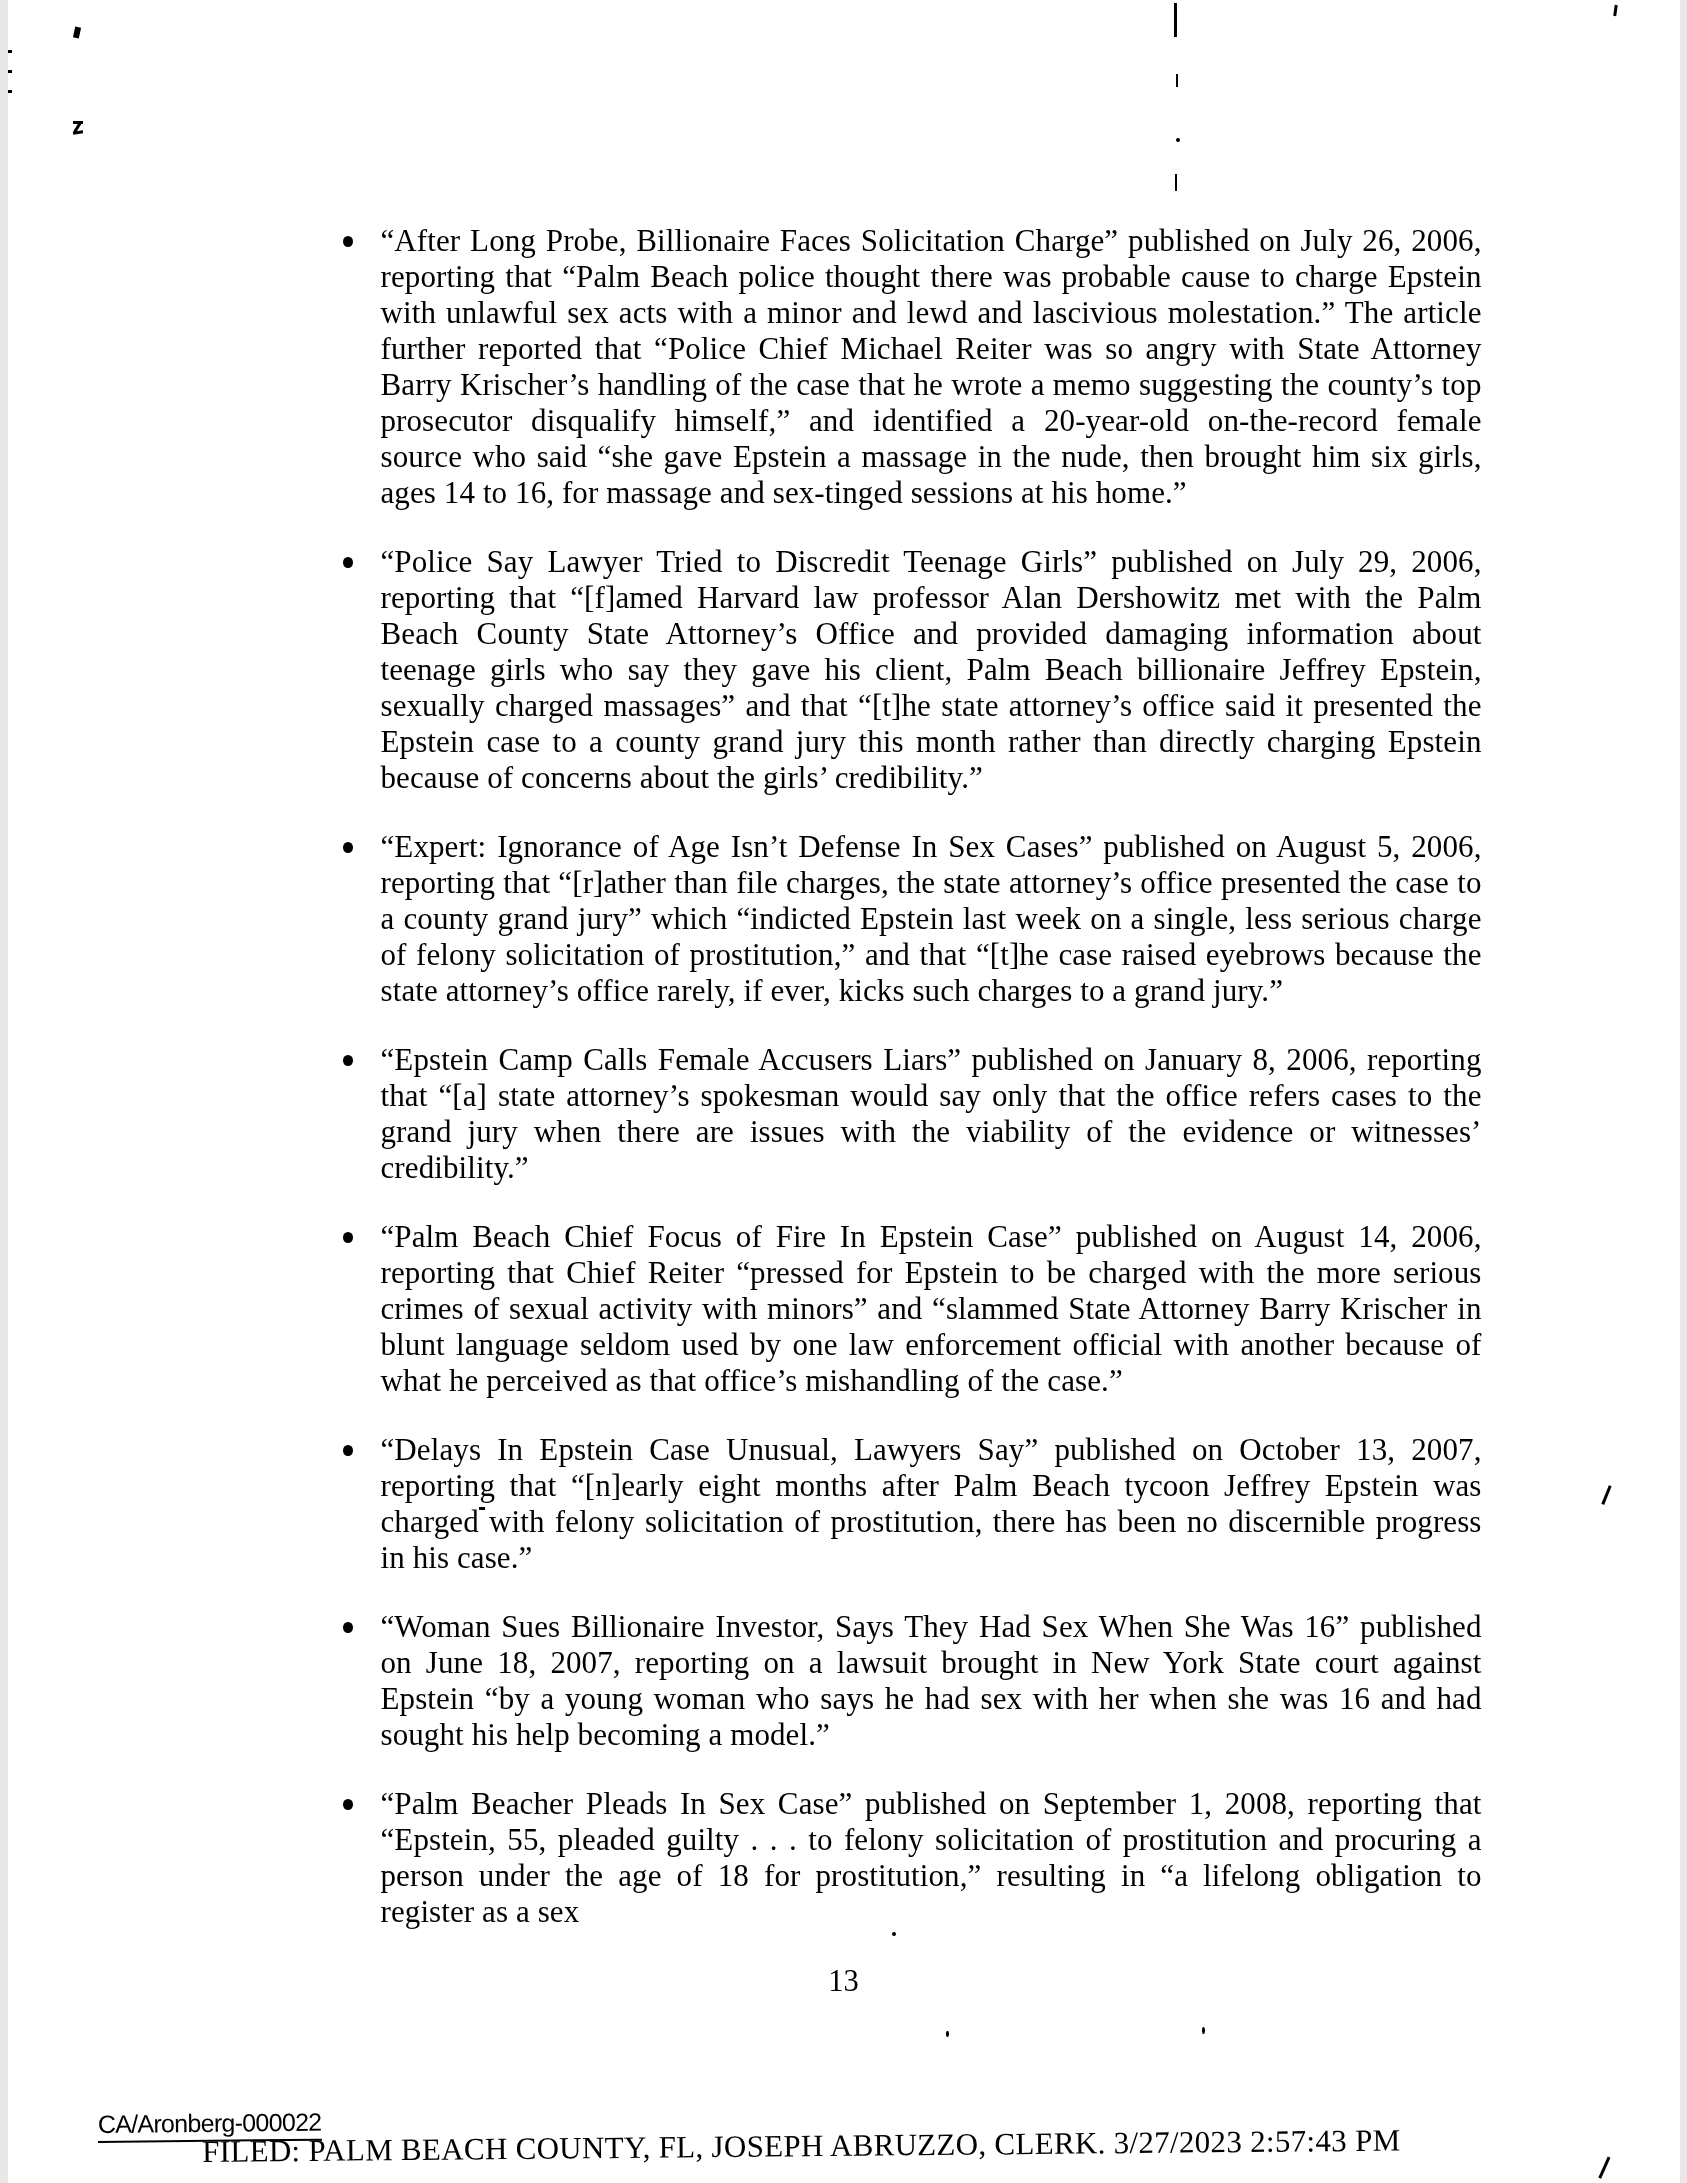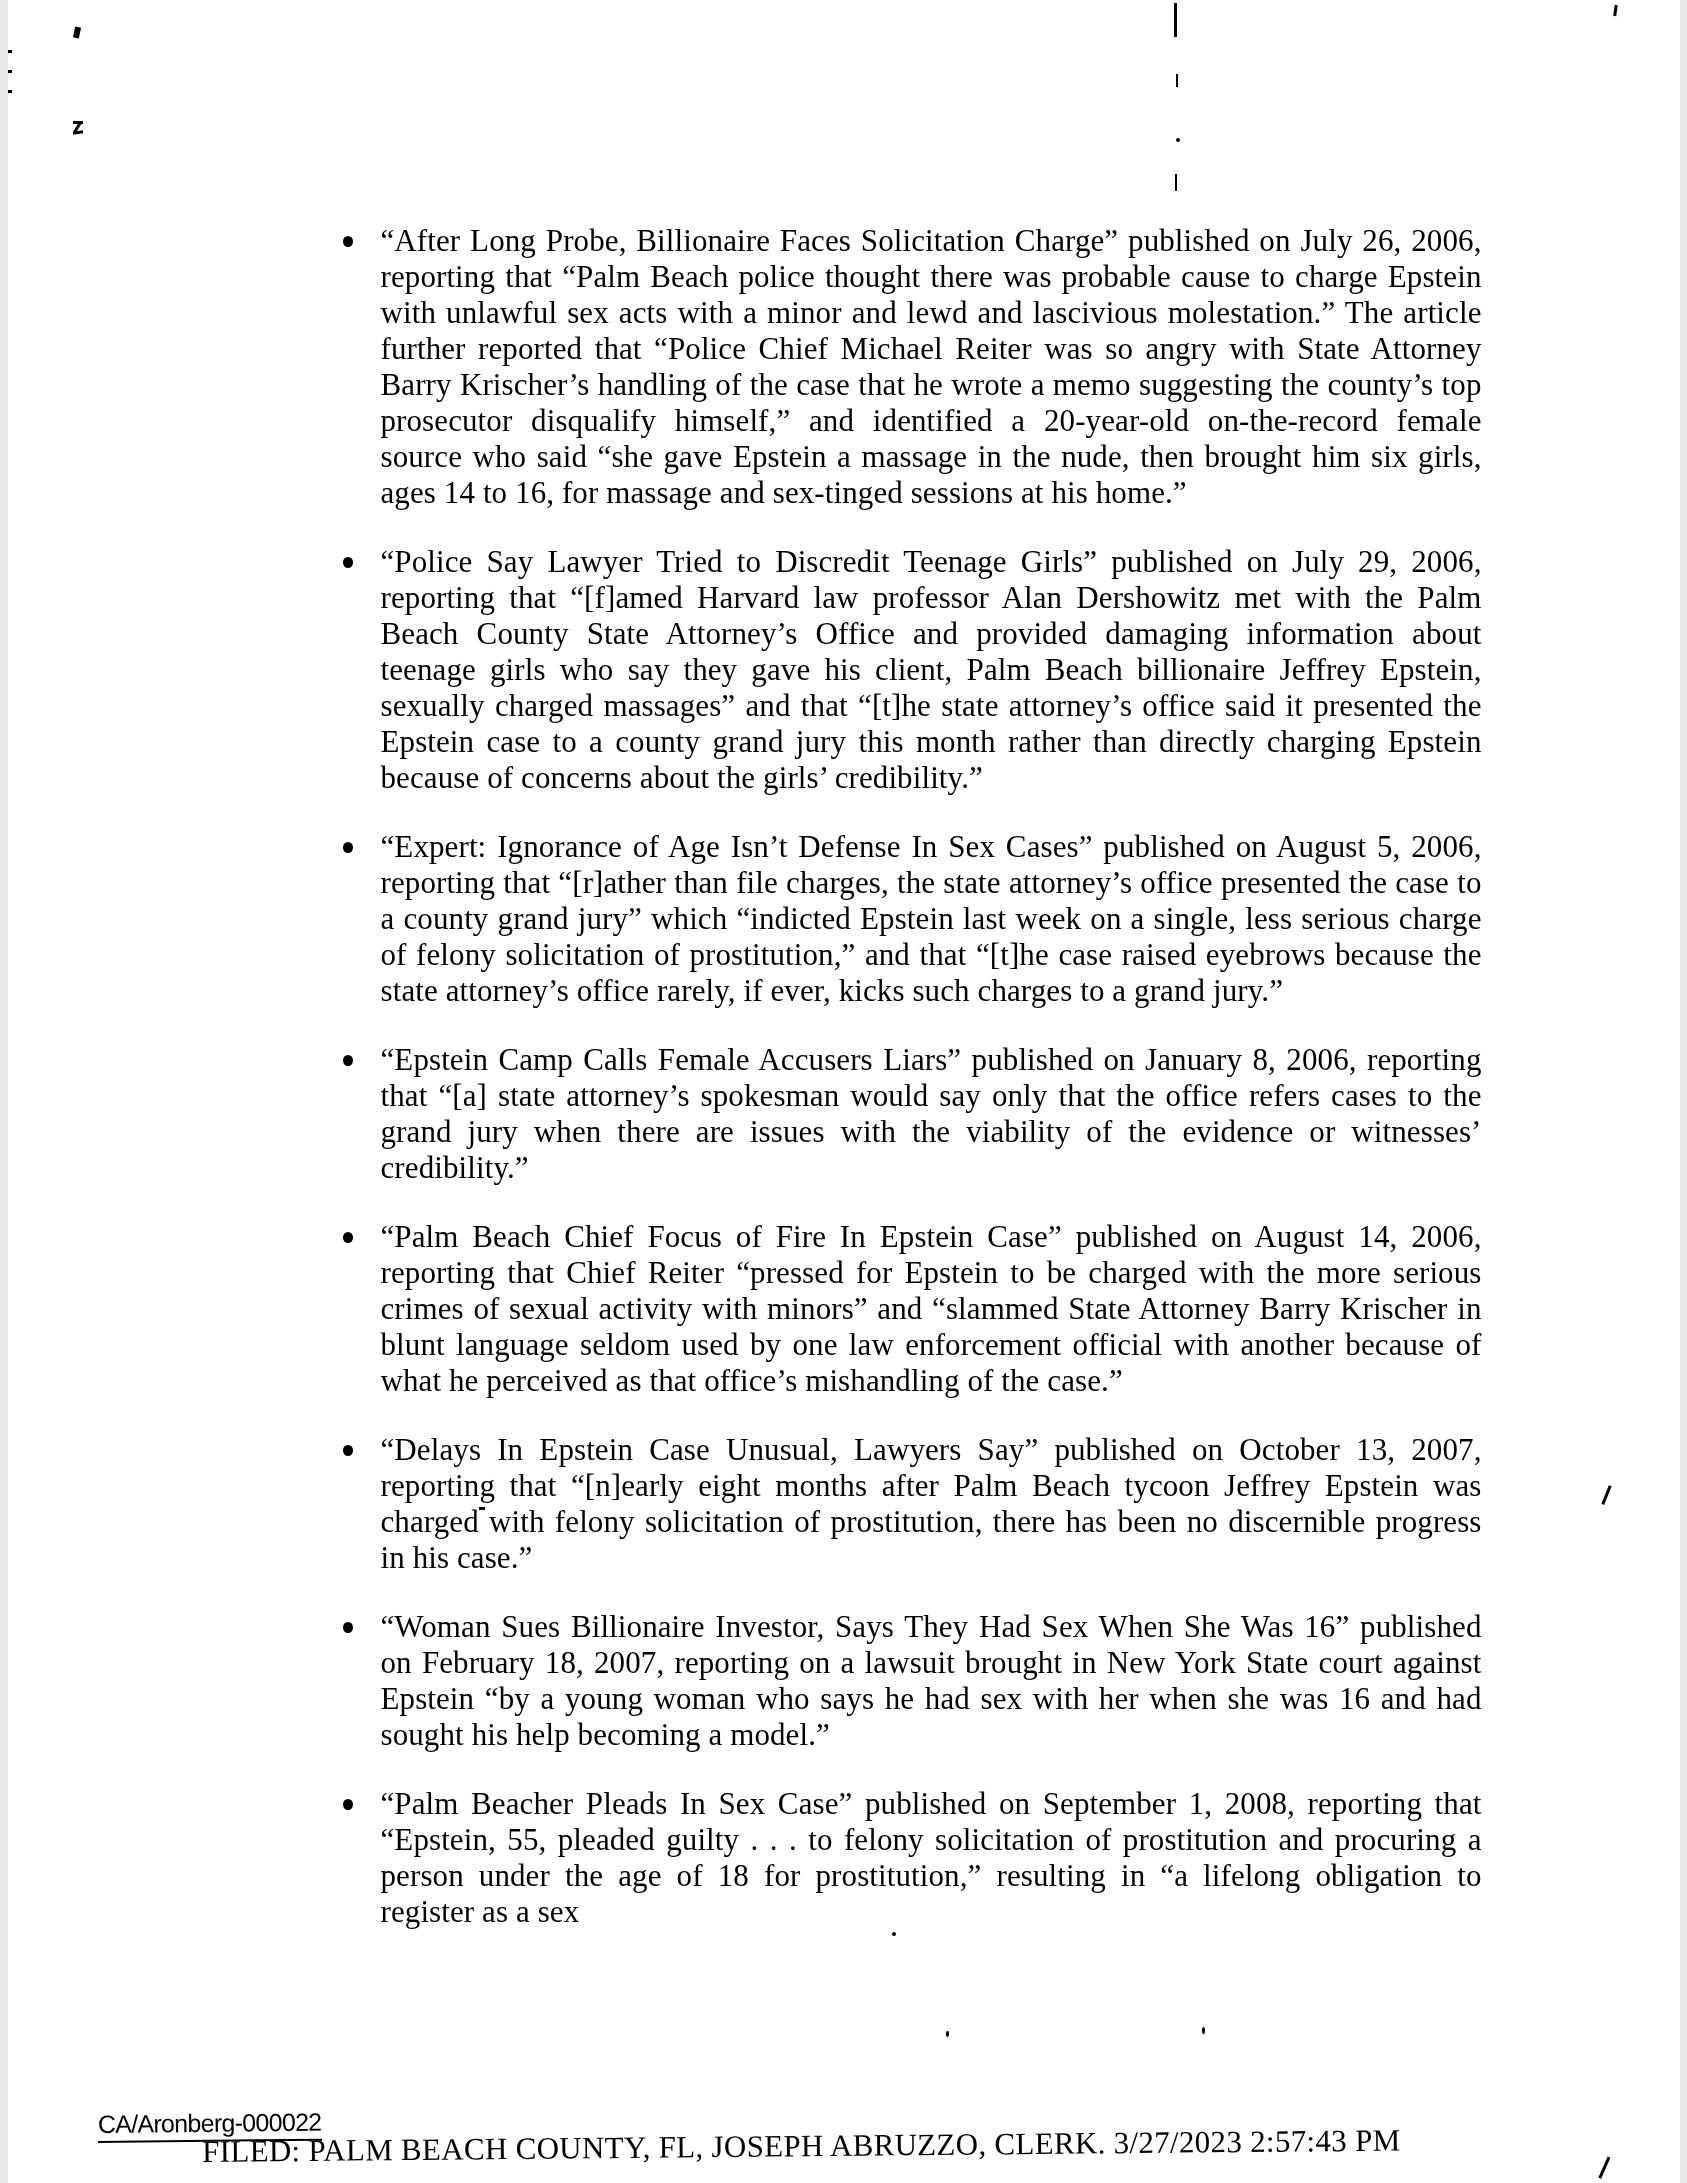--- a/index.html
+++ b/index.html
@@ -106,29 +106,30 @@
       <li>
         <span class="dot"></span>
         <span>“Palm Beach Chief Focus of Fire In Epstein Case” published on August 14, 2006, reporting that Chief Reiter “pressed for Epstein to be charged with the more serious crimes of sexual activity with minors” and “slammed State Attorney Barry Krischer in blunt language seldom used by one law enforcement official with another because of what he perceived as that office’s mishandling of the case.”</span>
       </li>
       <li>
         <span class="dot"></span>
         <span>“Delays In Epstein Case Unusual, Lawyers Say” published on October 13, 2007, reporting that “[n]early eight months after Palm Beach tycoon Jeffrey Epstein was charged with felony solicitation of prostitution, there has been no discernible progress in his case.”</span>
       </li>
       <li>
         <span class="dot"></span>
-        <span>“Woman Sues Billionaire Investor, Says They Had Sex When She Was 16” published on February 18, 2007, reporting on a lawsuit brought in New York State court against Epstein “by a young woman who says he had sex with her when she was 16 and had sought his help becoming a model.”</span>
+        <span>“Woman Sues Billionaire Investor, Says They Had Sex When She Was 16” published on June 18, 2007, reporting on a lawsuit brought in New York State court against Epstein “by a young woman who says he had sex with her when she was 16 and had sought his help becoming a model.”</span>
       </li>
       <li>
         <span class="dot"></span>
         <span>“Palm Beacher Pleads In Sex Case” published on September 1, 2008, reporting that “Epstein, 55, pleaded guilty . . . to felony solicitation of prostitution and procuring a person under the age of 18 for prostitution,” resulting in “a lifelong obligation to register as a sex</span>
       </li>
     </ul>
   </div>
 
+  <div class="page-number">13</div>
 
   <div class="bates">CA/Aronberg-000022</div>
 
   <div class="filed">FILED: PALM BEACH COUNTY, FL, JOSEPH ABRUZZO, CLERK. 3/27/2023 2:57:43 PM</div>
 
   <div class="mark m-bar1"></div>
   <div class="mark m-bar2"></div>
   <div class="mark m-dot1"></div>
   <div class="mark m-bar3"></div>
   <div class="mark m-apos"></div>

